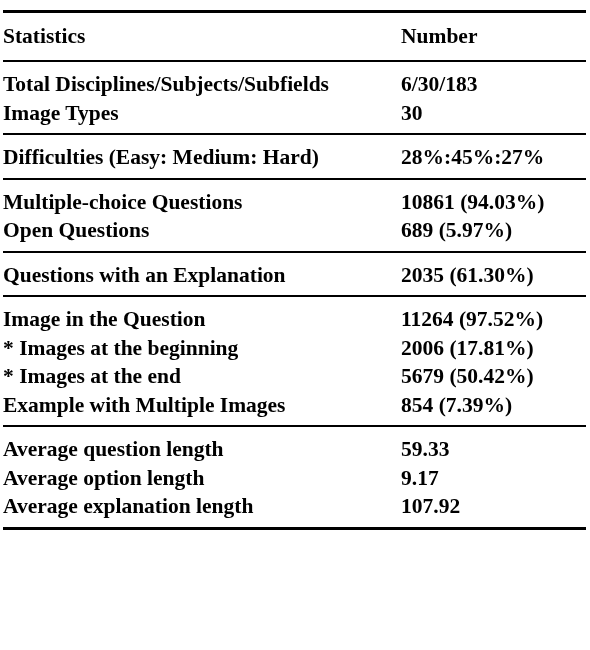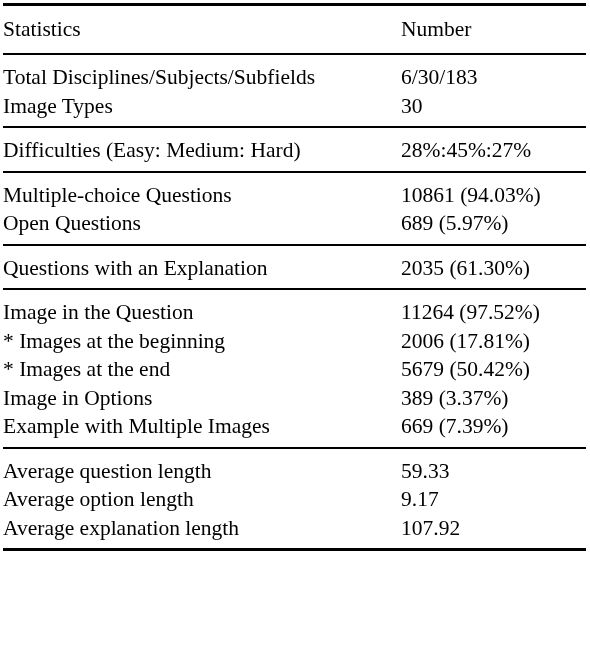--- a/index.html
+++ b/index.html
@@ -19,22 +19,23 @@
     position: relative;
     width: 590px;
     height: 650px;
     box-sizing: border-box;
   }
 
   table.stat-table {
     border-collapse: collapse;
     width: 583px;
     margin-left: 3px;
-    margin-top: 3px;
+    margin-top: 10px;
     table-layout: fixed;
+    font-weight: bold;
   }
 
   table.stat-table col.c-label { width: 398px; }
   table.stat-table col.c-value { width: 185px; }
 
   .stat-table td {
     padding: 0;
     font-size: 21.5px;
     line-height: 29px;
     vertical-align: baseline;
@@ -177,26 +178,22 @@
         </tr>
         <tr class="body-row">
           <td class="cell-label indent-1">* Images at the beginning</td>
           <td class="cell-value">2006 (17.81%)</td>
         </tr>
         <tr class="body-row">
           <td class="cell-label indent-1">* Images at the end</td>
           <td class="cell-value">5679 (50.42%)</td>
         </tr>
         <tr class="body-row">
-          <td class="cell-label">Image in Options</td>
-          <td class="cell-value">389 (3.37%)</td>
-        </tr>
-        <tr class="body-row">
           <td class="cell-label">Example with Multiple Images</td>
-          <td class="cell-value">669 (7.39%)</td>
+          <td class="cell-value">854 (7.39%)</td>
         </tr>
         <tr class="gap-row gap-sm">
           <td colspan="2"></td>
         </tr>
         <tr class="rule-row rule-mid">
           <td colspan="2"></td>
         </tr>
         <tr class="gap-row">
           <td colspan="2"></td>
         </tr>

